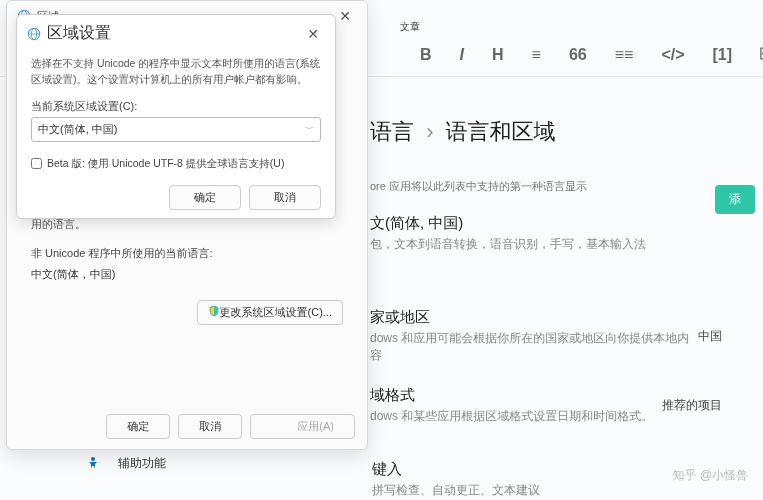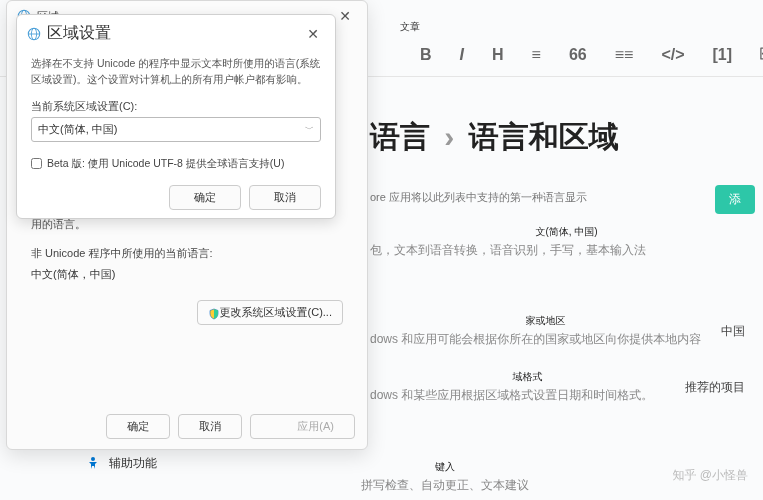--- a/index.html
+++ b/index.html
@@ -4,44 +4,44 @@
 <style>
 * { margin: 0; padding: 0; box-sizing: border-box; font-family: "Microsoft YaHei", "Segoe UI", sans-serif; }
 body { background: #f0f3f6; width: 763px; height: 500px; overflow: hidden; position: relative; }
 
 .bg-settings { position: absolute; top: 0; left: 0; right: 0; bottom: 0; background: #fafbfc; }
 .bg-header { display: flex; align-items: center; padding: 20px 0 0 400px; }
 .bg-title { font-size: 10px; color: #333; }
 .bg-toolbar { display: flex; gap: 28px; padding: 12px 0 12px 420px; color: #888; border-bottom: 1px solid #e5e5e5; }
 .bg-toolbar span { font-size: 16px; font-weight: 600; color: #666; cursor: pointer; }
 .bg-content { padding-left: 370px; padding-top: 40px; }
-.breadcrumb { font-size: 30px; color: #222; font-weight: 700; }
+.breadcrumb { font-size: 22px; color: #222; font-weight: 400; }
 .bg-desc { font-size: 11px; color: #777; margin-top: 32px; }
 .add-btn { position: absolute; right: 8px; top: 185px; background: #2dc7a8; color: #fff; padding: 6px 14px; border-radius: 4px; font-size: 12px; border: none; }
 .bg-section { margin-top: 20px; }
-.bg-section-title { font-size: 10px; font-weight: 500; color: #222; text-align: center; }
+.bg-section-title { font-size: 15px; font-weight: 500; color: #222; }
 .bg-section-sub { font-size: 12px; color: #888; margin-top: 3px; }
-.bg-row { display: flex; justify-content: space-between; align-items: center; margin-top: 30px; padding-right: 8px; }
+.bg-row { display: flex; justify-content: space-between; align-items: center; margin-top: 30px; padding-right: 31px; }
 .bg-row-left { flex: 1; }
 .bg-row-value { font-size: 12px; color: #444; margin-right: 10px; }
-.bg-sidebar { position: absolute; left: 85px; top: 455px; display: flex; align-items: center; gap: 8px; }
+.bg-sidebar { position: absolute; left: 85px; top: 455px; display: flex; align-items: center; gap: 17px; }
 .accessibility-icon { width: 16px; height: 16px; color: #0078d4; }
 .bg-sidebar-text { font-size: 12px; color: #333; }
-.bg-keyin { position: absolute; left: 361px; top: 460px; }
+.bg-keyin { position: absolute; left: 372px; top: 460px; }
 .watermark { position: absolute; right: 15px; bottom: 16px; font-size: 12px; color: #bbb; font-weight: 500; }
 
 .outer-dialog { position: absolute; left: 6px; top: 0; width: 362px; height: 450px; background: #fbfbfb; border: 1px solid #d8d8d8; border-radius: 6px; box-shadow: 0 6px 20px rgba(0,0,0,0.12); }
 .outer-titlebar { display: flex; align-items: center; padding: 6px 10px; height: 30px; }
 .globe-icon { width: 14px; height: 14px; margin-right: 6px; }
 .outer-title { font-size: 11px; color: #333; flex: 1; }
 .close-x { font-size: 14px; color: #555; cursor: pointer; padding: 2px 6px; }
 .outer-body { padding: 6px 24px; font-size: 11px; color: #555; }
 .outer-label { margin-top: 8px; margin-bottom: 4px; font-size: 11px; color: #444; }
 .outer-value { font-size: 11px; color: #333; margin-top: 6px; }
-.change-btn { display: flex; align-items: flex-end; margin: 18px 0 0 auto; width: fit-content; padding: 4px 10px; border: 1px solid #ccc; border-radius: 4px; background: #fbfbfb; font-size: 11px; color: #333; cursor: pointer; }
+.change-btn { display: flex; align-items: flex-start; margin: 18px 0 0 auto; width: fit-content; padding: 4px 10px; border: 1px solid #ccc; border-radius: 4px; background: #fbfbfb; font-size: 11px; color: #333; cursor: pointer; }
 .shield-icon { width: 12px; height: 12px; }
 .outer-footer { position: absolute; bottom: 10px; right: 12px; display: flex; gap: 8px; }
 .btn { padding: 4px 20px; border: 1px solid #ccc; border-radius: 4px; background: #fbfbfb; font-size: 11px; color: #333; cursor: pointer; }
 .btn.disabled { color: #aaa; padding-left: 46px; }
 
 .inner-dialog { position: absolute; left: 16px; top: 14px; width: 320px; height: 205px; background: #fff; border: 1px solid #d0d0d0; border-radius: 6px; box-shadow: 0 4px 14px rgba(0,0,0,0.14); z-index: 10; }
 .inner-titlebar { display: flex; align-items: center; padding: 8px 10px; }
 .inner-title { font-size: 16px; color: #333; flex: 1; }
 .inner-body { padding: 4px 14px; font-size: 11px; color: #444; line-height: 1.5; }
 .inner-desc { font-size: 10.5px; color: #555; margin-bottom: 10px; }

